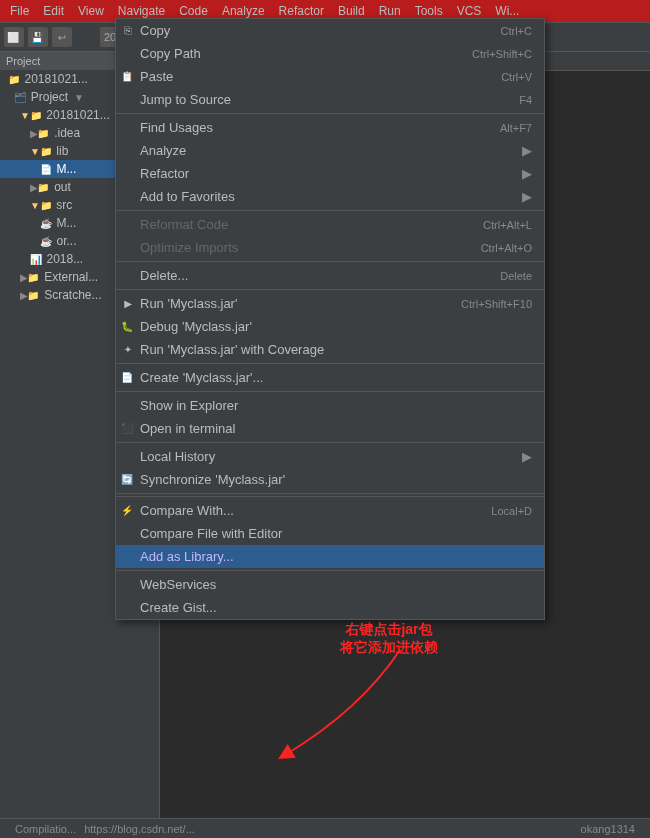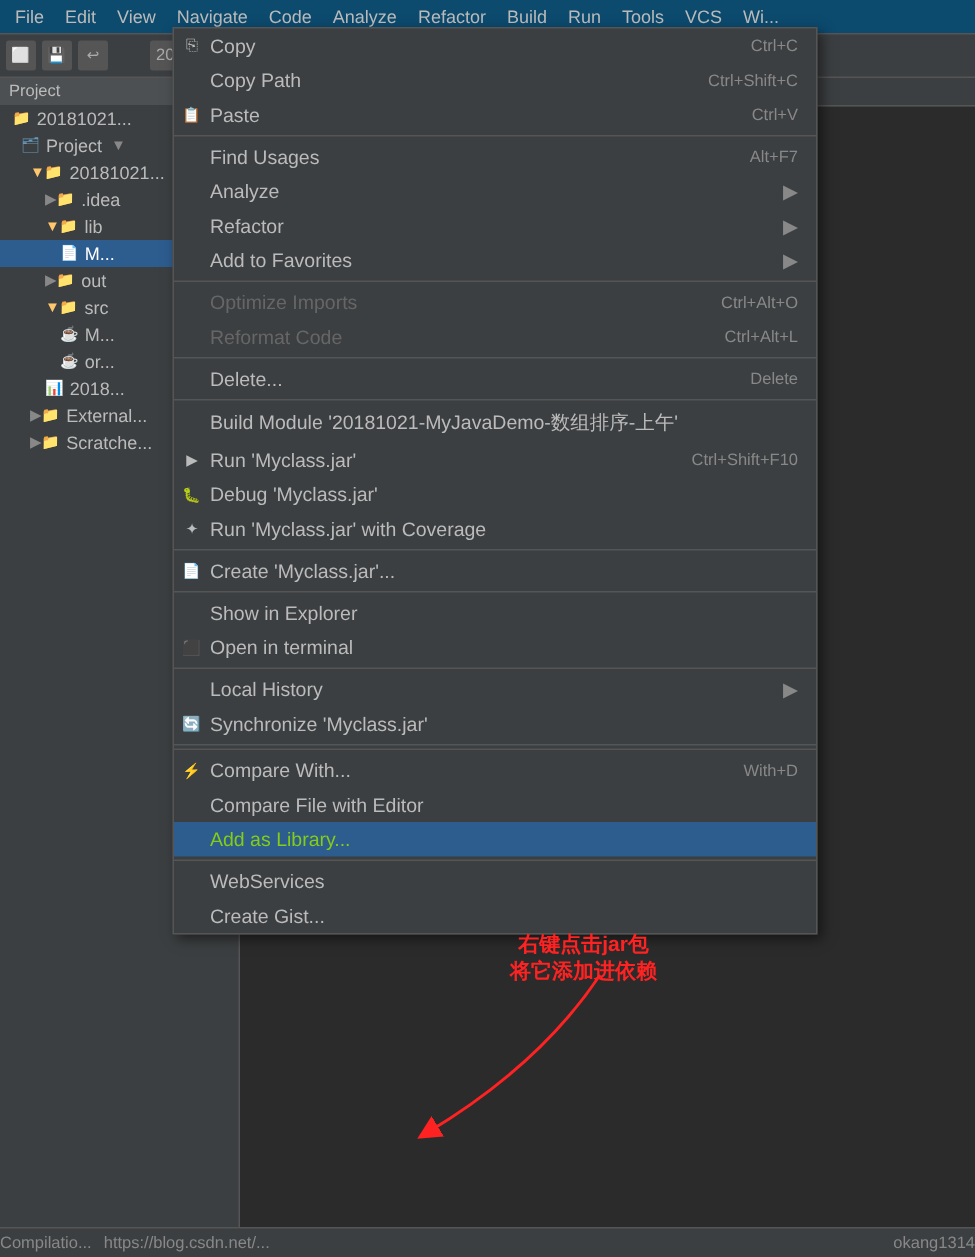--- a/index.html
+++ b/index.html
@@ -20,21 +20,21 @@
       width: 650px;
       height: 838px;
       background: #2b2b2b;
     }
 
     
     .menu-bar {
       position: absolute;
       top: 0; left: 0; right: 0;
       height: 22px;
-      background: #0c4a6e;
+      background: #b91c1c;
       display: flex;
       align-items: center;
       padding: 0 4px;
       gap: 2px;
     }
     .menu-bar-item {
       color: #bbbbbb;
       font-size: 12px;
       padding: 2px 6px;
       cursor: pointer;
@@ -129,21 +129,21 @@
       display: flex;
       align-items: center;
       padding: 4px 12px 4px 24px;
       color: #bbbbbb;
       cursor: pointer;
       position: relative;
       min-height: 22px;
     }
     .menu-item.highlighted {
       background: #2d5c8e;
-      color: #84cc16;
+      color: #c4b5fd;
       align-items: center;
     }
     .menu-item.disabled { color: #666; cursor: default; }
     .menu-item .shortcut {
       margin-left: auto;
       color: #888;
       font-size: 11px;
       padding-left: 20px;
     }
     .menu-item .arrow {
@@ -176,21 +176,21 @@
 
     
     .status-bar {
       position: absolute;
       bottom: 0; left: 0; right: 0;
       height: 20px;
       background: #3c3f41;
       border-top: 1px solid #555;
       display: flex;
       align-items: center;
-      padding: 0 0;
+      padding: 0 15px;
       gap: 8px;
     }
     .status-item {
       color: #888;
       font-size: 11px;
     }
 
     
     .arrow-svg {
       position: absolute;
@@ -333,55 +333,56 @@
     </div>
     <div class="menu-item">
       <span>Copy Path</span>
       <span class="shortcut">Ctrl+Shift+C</span>
     </div>
     <div class="menu-item">
       <span class="item-icon">📋</span>
       <span>Paste</span>
       <span class="shortcut">Ctrl+V</span>
     </div>
+    <div class="menu-item">
+      <span>Jump to Source</span>
+      <span class="shortcut">F4</span>
+    </div>
     <div class="menu-divider"></div>
     <div class="menu-item">
       <span>Find Usages</span>
       <span class="shortcut">Alt+F7</span>
     </div>
     <div class="menu-item">
       <span>Analyze</span>
       <span class="arrow">▶</span>
     </div>
     <div class="menu-item">
       <span>Refactor</span>
       <span class="arrow">▶</span>
     </div>
     <div class="menu-item">
       <span>Add to Favorites</span>
       <span class="arrow">▶</span>
     </div>
     <div class="menu-divider"></div>
+    <div class="menu-item disabled">
+      <span>Reformat Code</span>
+      <span class="shortcut">Ctrl+Alt+L</span>
+    </div>
     <div class="menu-item disabled">
       <span>Optimize Imports</span>
       <span class="shortcut">Ctrl+Alt+O</span>
     </div>
-    <div class="menu-item disabled">
-      <span>Reformat Code</span>
-      <span class="shortcut">Ctrl+Alt+L</span>
-    </div>
     <div class="menu-divider"></div>
     <div class="menu-item">
       <span>Delete...</span>
       <span class="shortcut">Delete</span>
     </div>
     <div class="menu-divider"></div>
-    <div class="menu-item">
-      <span>Build Module '20181021-MyJavaDemo-数组排序-上午'</span>
-    </div>
     <div class="menu-item">
       <span class="item-icon">▶</span>
       <span>Run 'Myclass.jar'</span>
       <span class="shortcut">Ctrl+Shift+F10</span>
     </div>
     <div class="menu-item">
       <span class="item-icon">🐛</span>
       <span>Debug 'Myclass.jar'</span>
     </div>
     <div class="menu-item">
@@ -408,21 +409,21 @@
     </div>
     <div class="menu-item">
       <span class="item-icon">🔄</span>
       <span>Synchronize 'Myclass.jar'</span>
     </div>
     <div class="menu-divider"></div>
     <div class="menu-divider"></div>
     <div class="menu-item">
       <span class="item-icon">⚡</span>
       <span>Compare With...</span>
-      <span class="shortcut">With+D</span>
+      <span class="shortcut">Local+D</span>
     </div>
     <div class="menu-item">
       <span>Compare File with Editor</span>
     </div>
     <div class="menu-item highlighted">
       <span>Add as Library...</span>
     </div>
     <div class="menu-divider"></div>
     <div class="menu-item">
       <span>WebServices</span>

